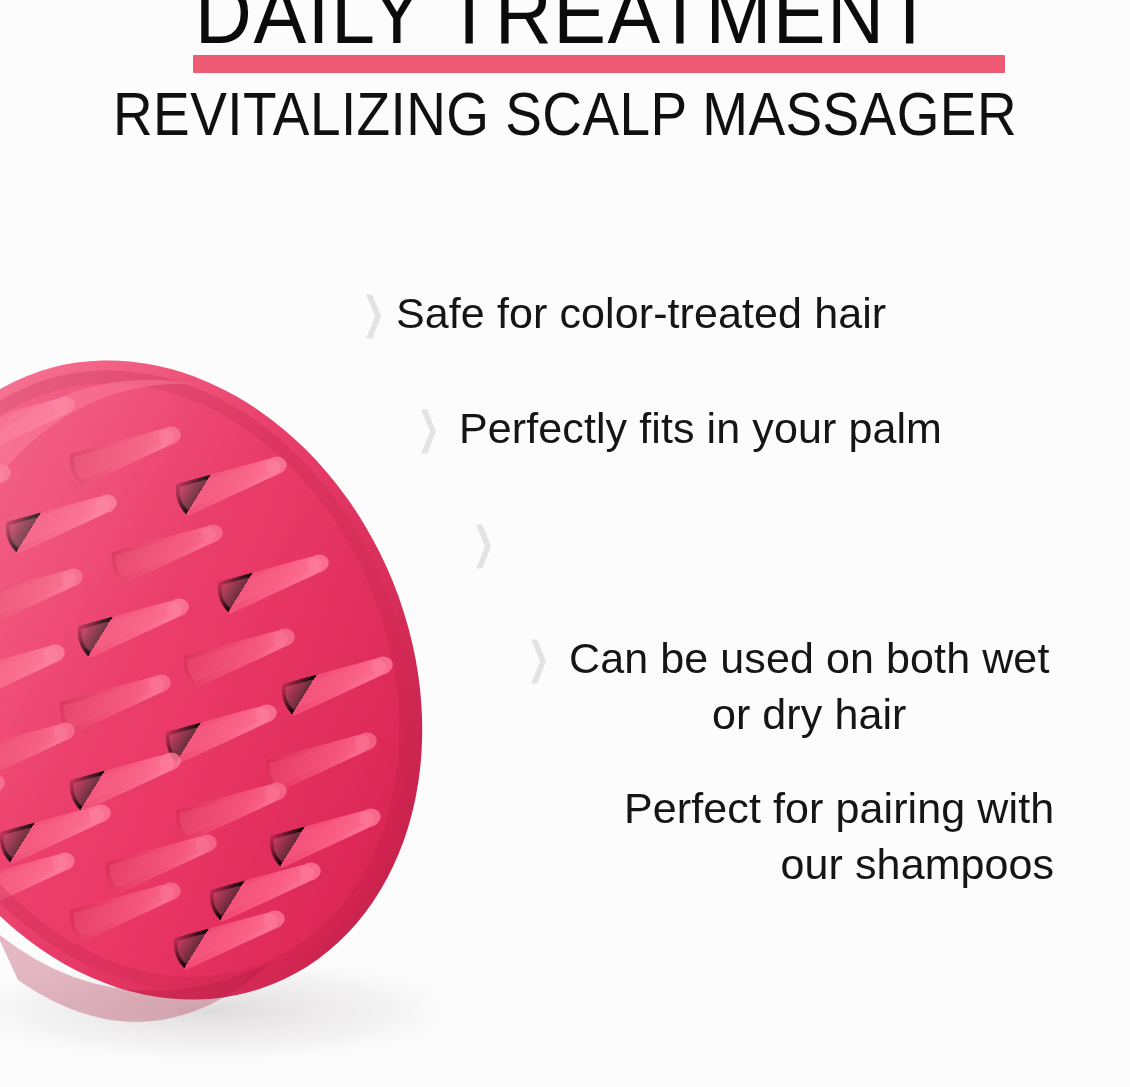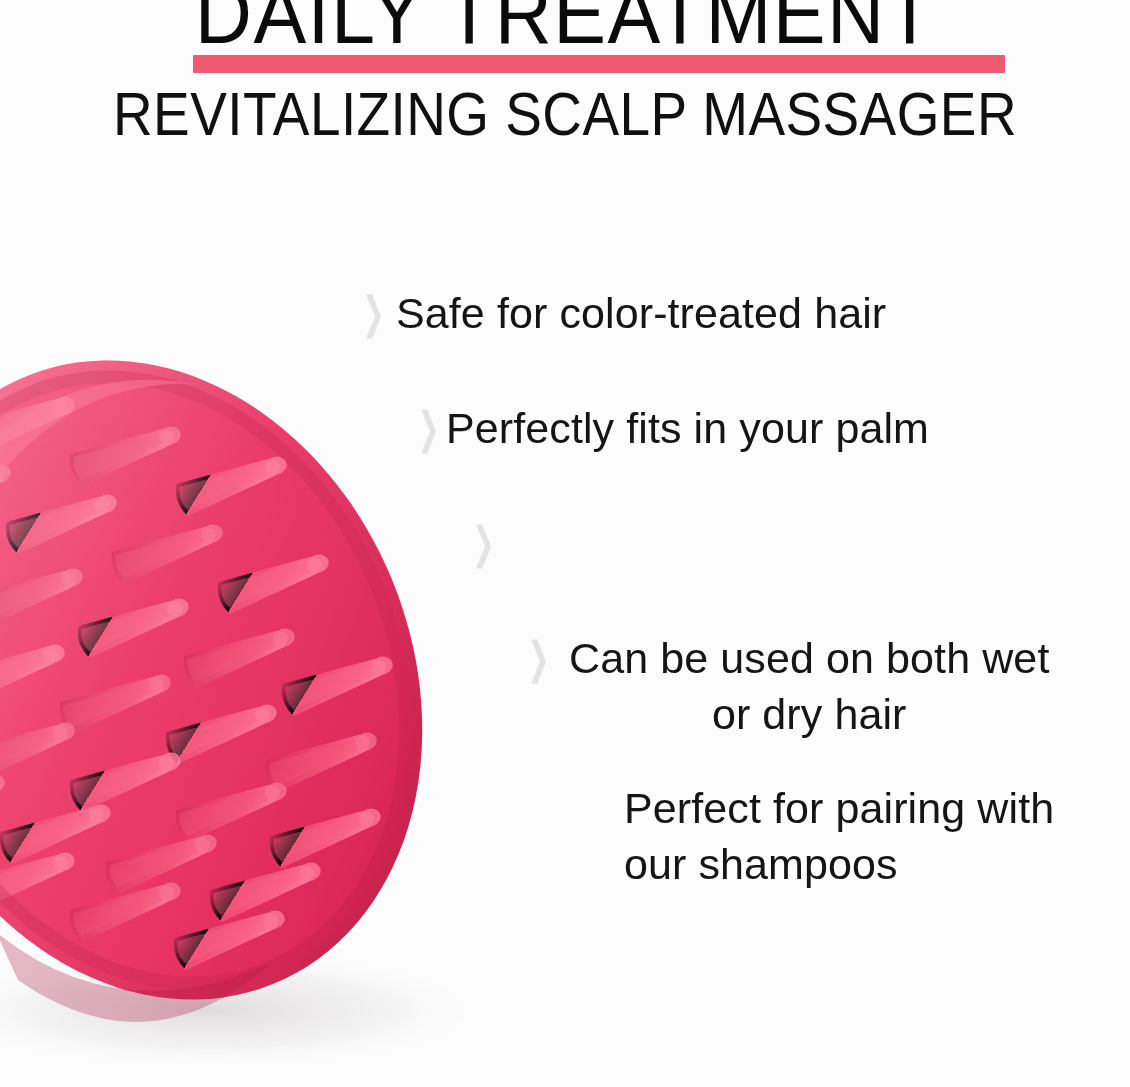--- a/index.html
+++ b/index.html
@@ -261,29 +261,29 @@
     </svg>
   </div>
 
   <div id="bullets">
       <div class="bullet" style="height: 56px; position: absolute; left: 0px; top: 0px; width: 1130px;">
         <span class="chev" style="left: 362px; color: rgb(227, 227, 227);">❯</span>
         <span class="btext" style="left: 380px; margin-left: 16px;">Safe for color-treated hair</span>
       </div>
       <div class="bullet" style="height: 56px; position: absolute; left: 0px; top: 115px; width: 1130px;">
         <span class="chev" style="left: 417px; color: rgb(227, 227, 227);">❯</span>
-        <span class="btext" style="left: 446px;">Perfectly fits in your palm</span>
+        <span class="btext" style="left: 459px;">Perfectly fits in your palm</span>
       </div>
       <div class="bullet" style="height: 56px; position: absolute; left: 0px; top: 230px; width: 1130px;">
         <span class="chev" style="left: 472px; color: rgb(227, 227, 227);">❯</span>
       </div>
       <div class="bullet" style="height: 112px; position: absolute; left: 0px; top: 345px; width: 1130px;">
         <span class="chev" style="left: 527px; color: rgb(227, 227, 227);">❯</span>
         <span class="btext" style="left: 569px; text-align: center;">Can be used on both wet
 or dry hair</span>
       </div>
       <div class="bullet" style="height: 112px; position: absolute; left: 0px; top: 495px; width: 1130px;">
-        <span class="btext" style="left: 624px;">Perfect for pairing with
+        <span class="btext" style="left: 624px; text-align: right;">Perfect for pairing with
 our shampoos</span>
       </div>
     </div>
 
 </div>
 
 </body></html>

